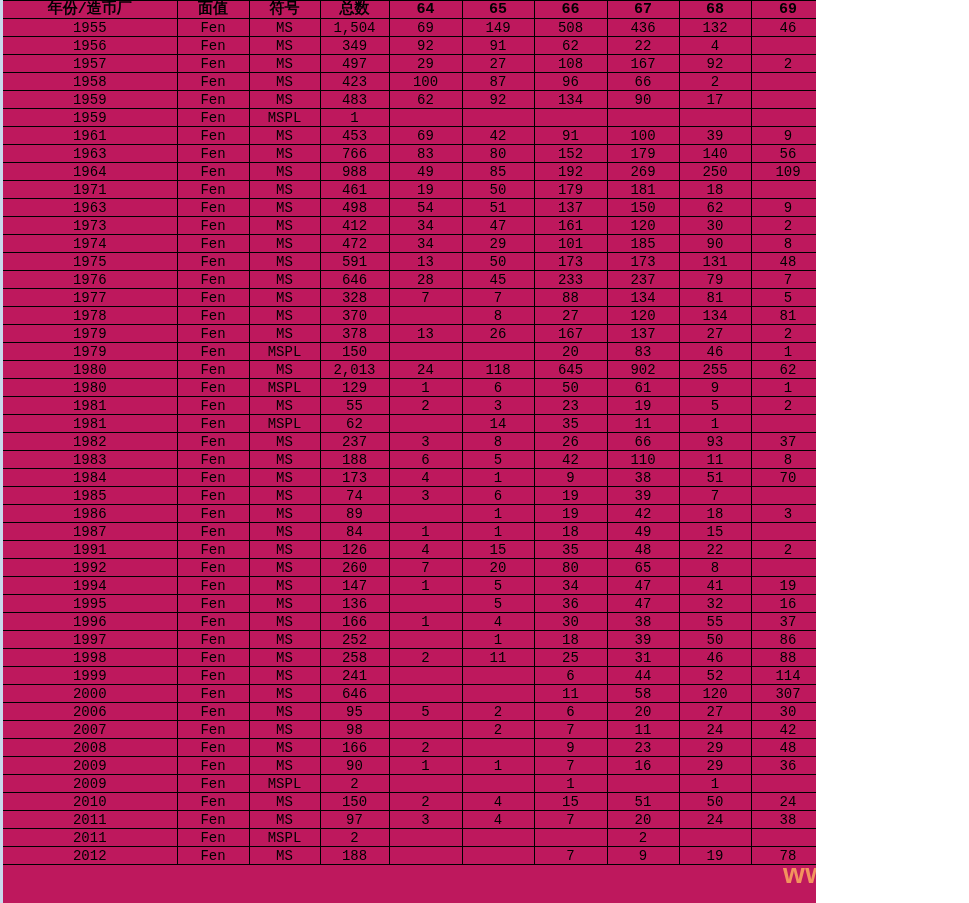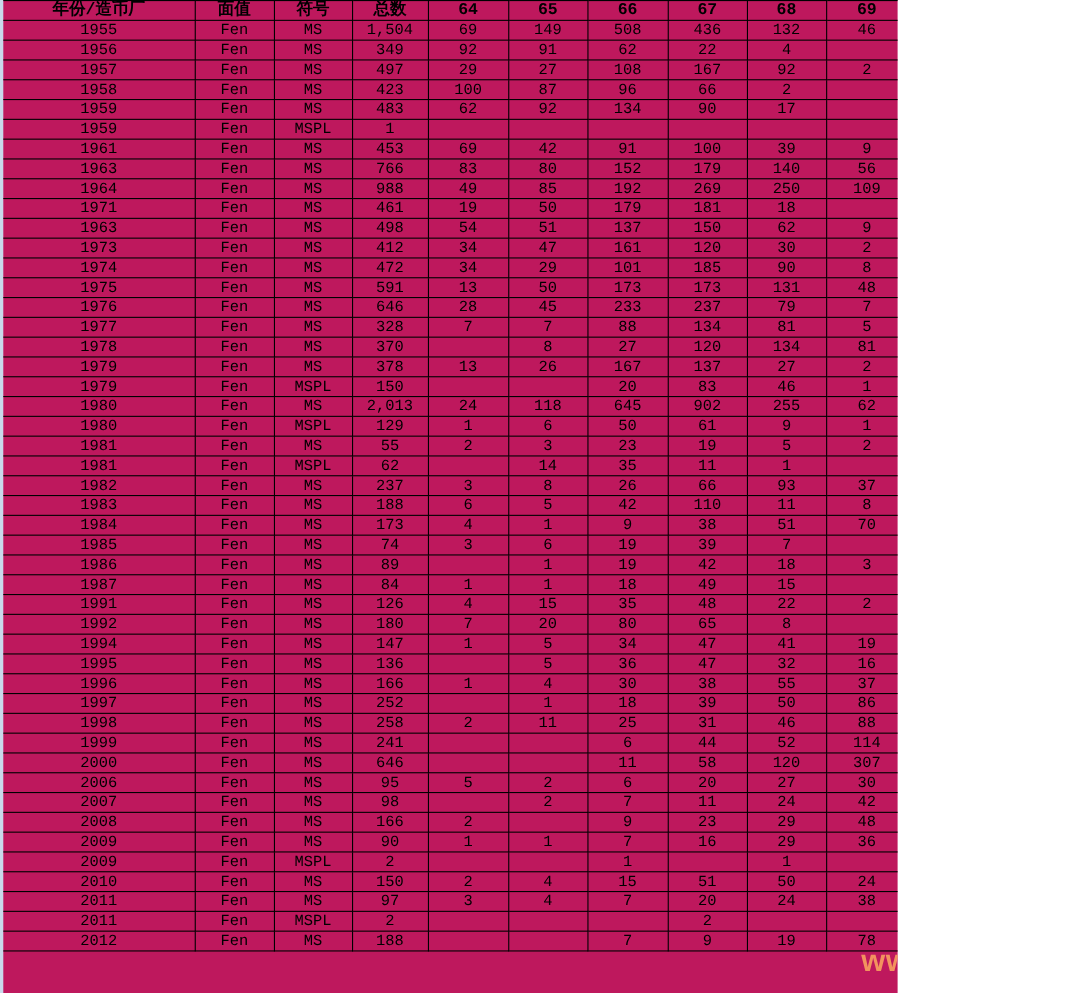--- a/index.html
+++ b/index.html
@@ -517,21 +517,21 @@
           <td>48</td>
           <td>22</td>
           <td>2</td>
           <td></td>
           <td></td>
         </tr>
         <tr>
           <td>1992</td>
           <td>Fen</td>
           <td>MS</td>
-          <td>180</td>
+          <td>260</td>
           <td>7</td>
           <td>20</td>
           <td>80</td>
           <td>65</td>
           <td>8</td>
           <td></td>
           <td></td>
           <td></td>
         </tr>
         <tr>

